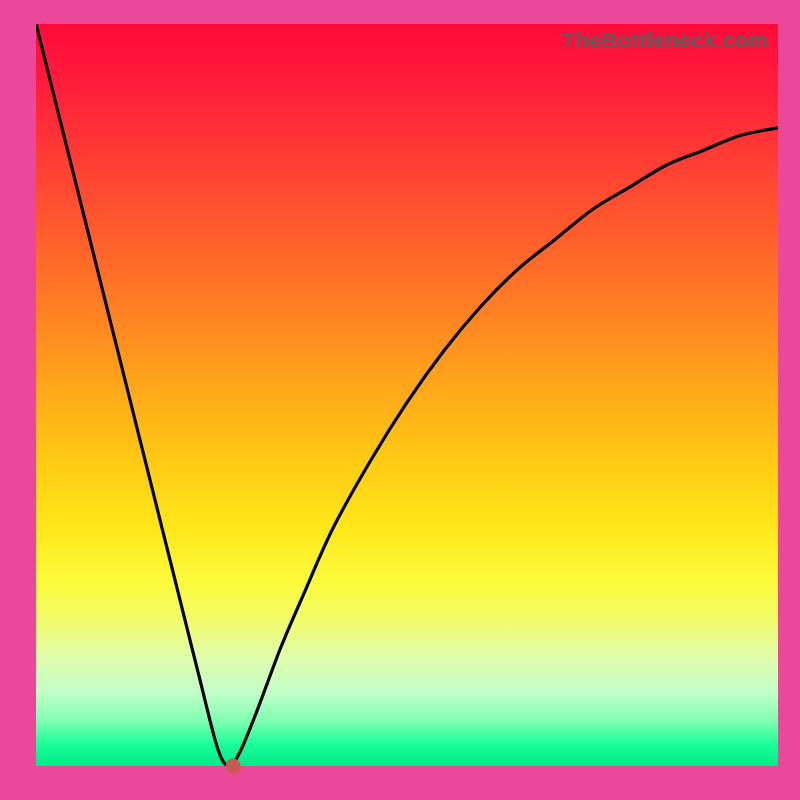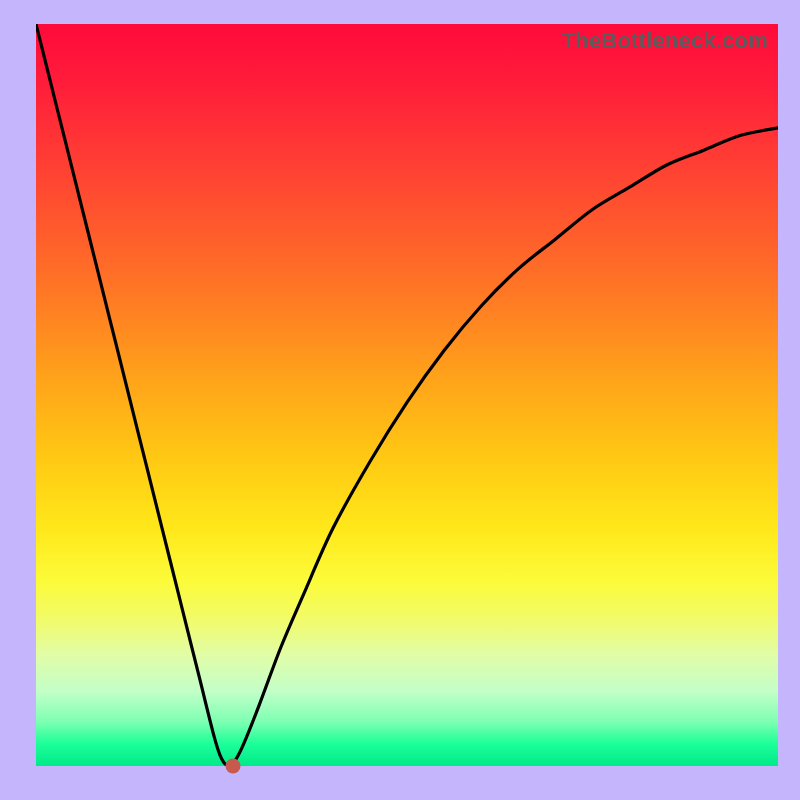--- a/index.html
+++ b/index.html
@@ -8,21 +8,21 @@
     width: 800px;
     height: 800px;
     overflow: hidden;
     background: #000;
     font-family: Arial, Helvetica, sans-serif;
   }
   .frame {
     position: relative;
     width: 800px;
     height: 800px;
-    background: #c4b5fd;
+    background: #ec4899;
   }
   .plot {
     position: absolute;
     left: 36px;
     top: 24px;
     width: 742px;
     height: 742px;
     background: linear-gradient(
       to bottom,
       #ff0a3a 0%,

